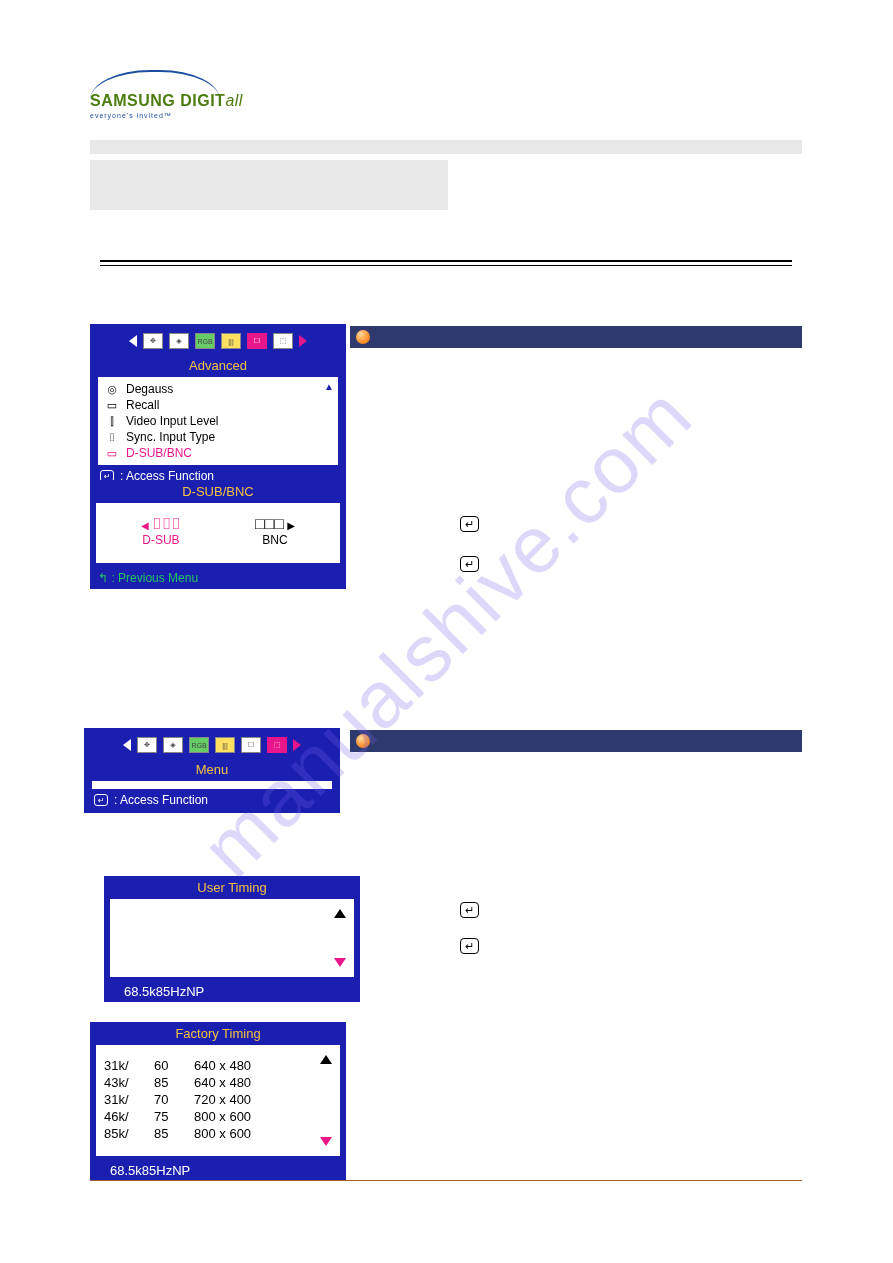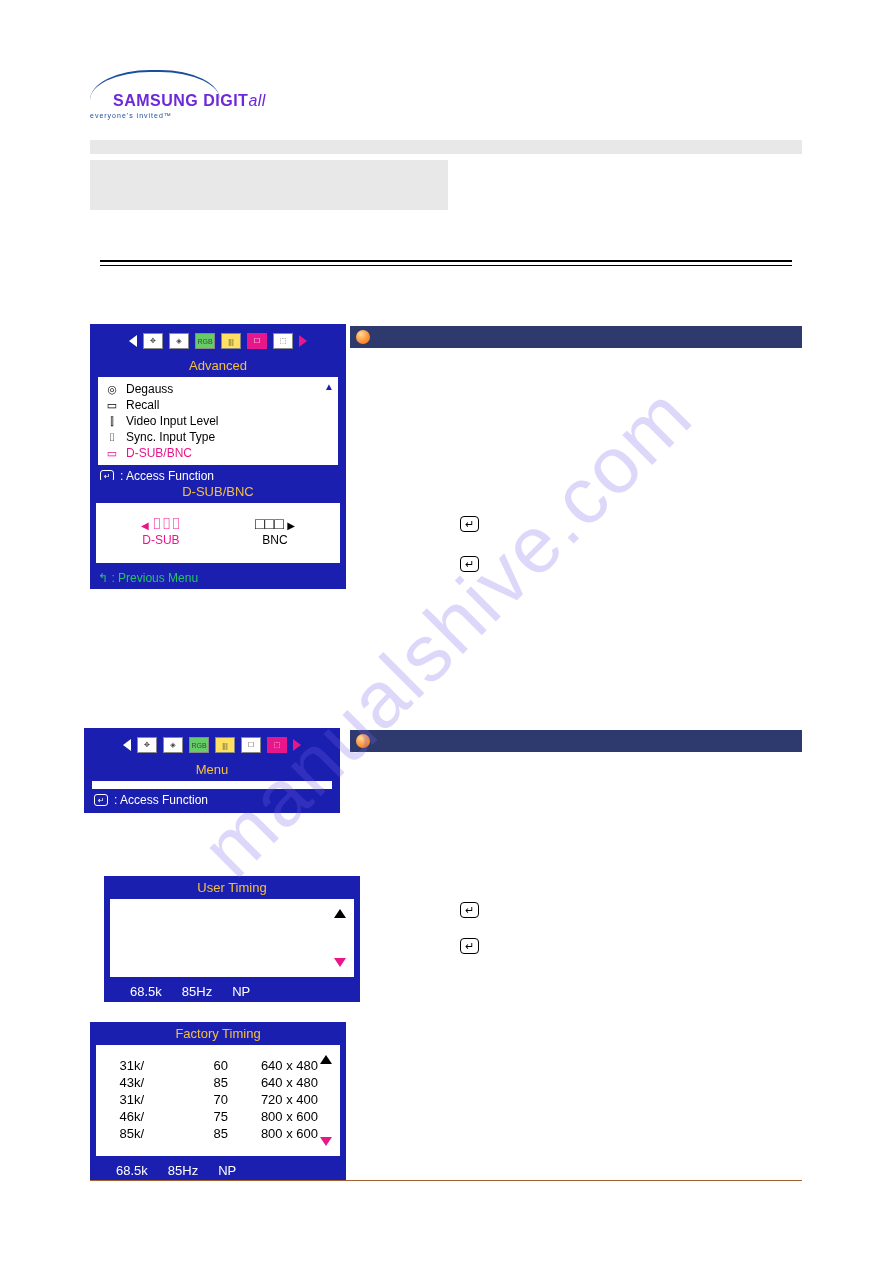--- a/index.html
+++ b/index.html
@@ -4,21 +4,21 @@
 <style>
   * { box-sizing: border-box; margin: 0; padding: 0; }
   body { width: 893px; height: 1263px; background: #fff; font-family: Arial, sans-serif; position: relative; }
 
   
   .watermark { position: absolute; left: 50%; top: 50%; transform: translate(-50%,-50%) rotate(-45deg); font-size: 80px; color: rgba(120,100,230,0.25); font-weight: 400; pointer-events: none; z-index: 10; letter-spacing: 2px; white-space: nowrap; }
 
   
   .logo-wrap { position: absolute; left: 90px; top: 70px; }
   .logo-arc { width: 130px; height: 30px; border-top: 2px solid #1a4ea0; border-radius: 60px 60px 0 0 / 30px 30px 0 0; margin-bottom: -8px; }
-  .logo-main { font-size: 16px; font-weight: bold; color: #6d28d9; letter-spacing: 0.5px; margin-left: 23px; }
+  .logo-main { font-size: 16px; font-weight: bold; color: #4d7c0f; letter-spacing: 0.5px; }
   .logo-main .ital { font-style: italic; font-weight: normal; }
   .logo-sub { font-size: 7px; color: #1a4ea0; letter-spacing: 1px; margin-top: 2px; }
 
   
   .grey-bar { background: #e8e8e8; height: 14px; }
   .grey-bar.top { position: absolute; left: 90px; top: 140px; width: 712px; }
 
   
   .banner { position: absolute; left: 90px; top: 160px; width: 712px; height: 50px; display: flex; }
   .banner-left { flex: 0 0 358px; background: #e8e8e8; }
@@ -60,24 +60,24 @@
   .dsub-row { display:flex; justify-content:space-around; align-items:center; }
   .dsub-item { text-align:center; font-size:12px; }
   .dsub-item.sel { color:#e8168b; }
   .dsub-item .conn { font-size:16px; }
   .dsub-item .ar { font-size:10px; }
 
   
   .orange-bar { position:absolute; height:22px; background:#2e3a6e; display:flex; align-items:center; padding-left:6px; }
   .orange-bullet { width:14px; height:14px; border-radius:50%; background: radial-gradient(circle at 35% 30%, #ffd9a0 0%, #ff9a3a 50%, #e87018 100%); }
 
-  .timing-table { font-size:13px;text-align:right; }
+  .timing-table { font-size:13px; }
   .timing-table .trow { display:flex; gap:10px; padding:1px 0;}
-  .timing-table .c1{width:40px;} .timing-table .c2{width:30px;margin-left:44px;} .timing-table .c3{width:80px;}
-  .timing-foot { color:#fff; font-size:13px; padding:3px 26px; display:flex; gap:20px;}
+  .timing-table .c1{width:40px;} .timing-table .c2{width:30px;} .timing-table .c3{width:80px;}
+  .timing-foot { color:#fff; font-size:13px; padding:3px 20px; display:flex; }
 
   .enter-sym { display:inline-block; border:1.5px solid #000; border-radius:4px; padding:0 4px; font-size:11px; line-height:14px; vertical-align:middle;}
 </style>
 </head>
 <body>
 
 <div class="watermark">manualshive.com</div>
 
 <div class="logo-wrap">
   <div class="logo-arc"></div>

